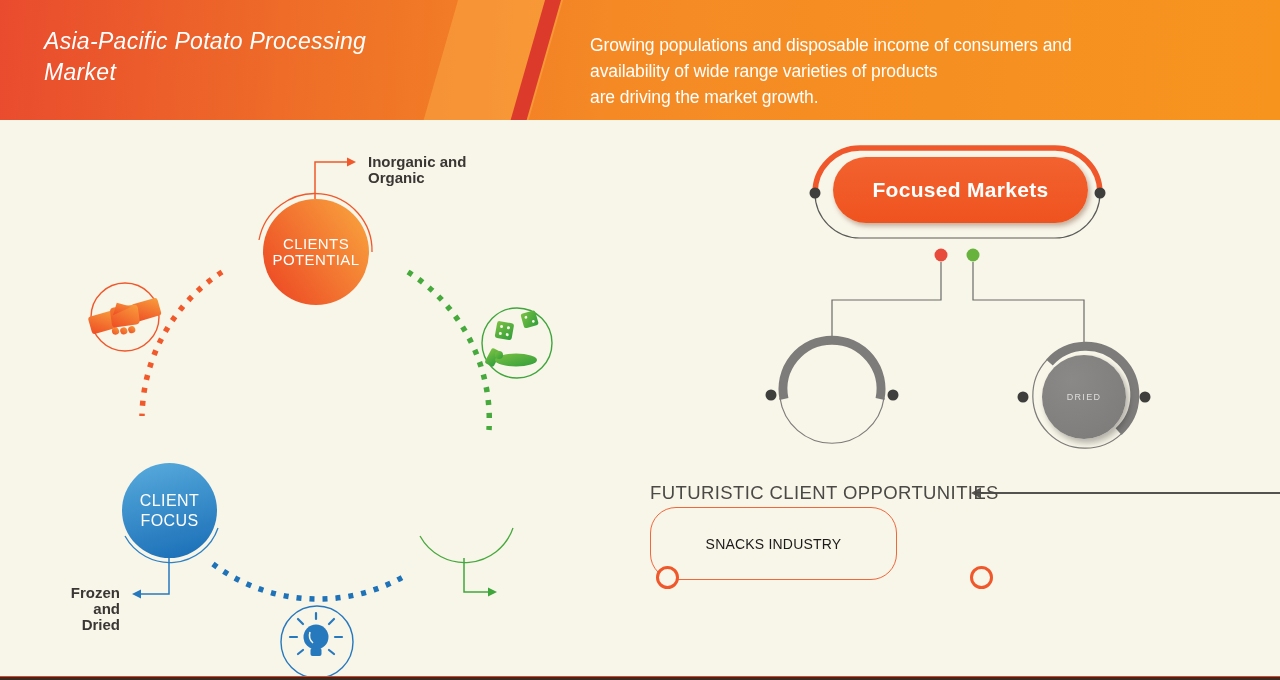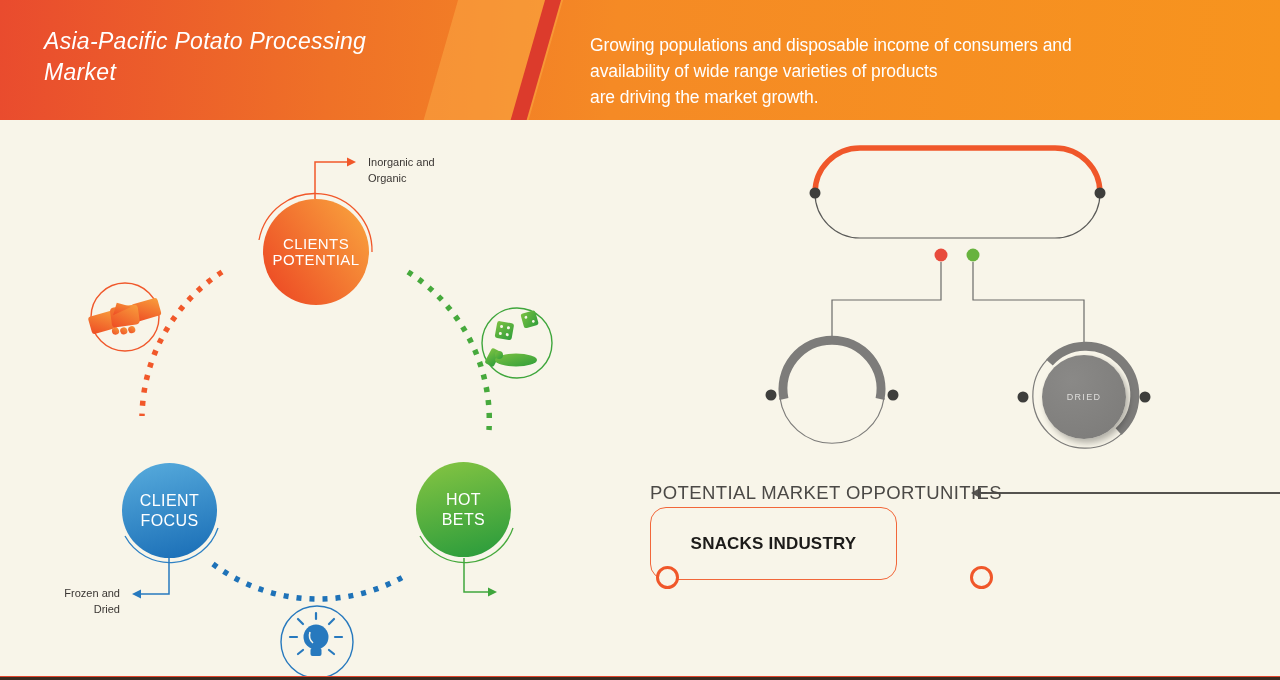--- a/index.html
+++ b/index.html
@@ -27,44 +27,44 @@
   
   .node{border-radius:50%;display:flex;align-items:center;justify-content:center;
         text-align:center;color:#fff;font-weight:500;}
   .node-orange{left:263px;top:199px;width:106px;height:106px;
         background:linear-gradient(55deg,#ED4C25 10%,#F89E3C 90%);font-size:15px;line-height:16px;letter-spacing:.4px;}
   .node-blue{left:122px;top:463px;width:95px;height:95px;
         background:linear-gradient(165deg,#55A9DB 5%,#1B6FB7 95%);font-size:16px;line-height:20px;letter-spacing:.4px;text-align:center;}
   .node-green{left:416px;top:462px;width:95px;height:95px;
         background:linear-gradient(165deg,#82C342 5%,#2B9C3C 95%);font-size:16px;line-height:20px;letter-spacing:.4px;}
 
-  .callout{color:#3A3633;font-size:11px;line-height:16px;font-weight:400;}
+  .callout{color:#3A3633;font-size:15px;line-height:16px;font-weight:700;}
   .co-inorganic{left:368px;top:154px;width:110px;}
   .co-frozen{left:42px;top:585px;width:78px;text-align:right;}
   .co-snacks{left:505px;top:582px;width:150px;}
 
   
   .pill{left:833px;top:157px;width:255px;height:66px;border-radius:33px;
         background:linear-gradient(180deg,#F2622F,#EF531F);
         box-shadow:2px 3px 5px rgba(90,40,10,.35);
         display:flex;align-items:center;justify-content:center;
         color:#fff;font-size:21px;font-weight:700;letter-spacing:.3px;}
   .gray-node{width:84px;height:84px;border-radius:50%;
         background:radial-gradient(circle at 35% 30%,#8A8987,#7B7A78);
         box-shadow:3px 4px 6px rgba(0,0,0,.28);
         display:flex;align-items:center;justify-content:center;
         color:#DFDEDC;font-size:9px;letter-spacing:1.3px;font-weight:400;}
   .gn-frozen{left:790px;top:353px;}
   .gn-dried{left:1042px;top:355px;}
 
   
   .opp-heading{left:650px;top:482px;color:#4B4946;font-size:18.5px;letter-spacing:.4px;}
-  .opp-box{border:1.6px solid #F2673A;border-radius:16px;height:71px;
+  .opp-box{border:1.6px solid #F2673A;border-radius:26px;height:71px;
         display:flex;align-items:center;justify-content:center;
-        color:#1C1B19;font-size:17px;font-weight:700;letter-spacing:.2px;text-align:center;}
+        color:#1C1B19;font-size:14px;font-weight:400;letter-spacing:.2px;text-align:center;}
   .ob-1{left:650px;top:507px;width:245px;}
   .ob-2{left:964px;top:507px;width:306px;}
   .ring{z-index:3;width:17px;height:17px;border:3.4px solid #F0572A;border-radius:50%;
         background:#F8F5E9;}
   .ring-1{left:656px;top:566px;}
   .ring-2{left:970px;top:566px;}
 
   
   .footer-line{position:absolute;left:0;bottom:0;width:1280px;height:3.5px;
         background:#3A2A20;border-top:1.5px solid #E0452A;z-index:4;}
@@ -200,29 +200,28 @@
     <g>
       <path d="M1280 493 H981" fill="none" stroke="#55534F" stroke-width="2"></path>
       <polygon points="981,487.5 971,493 981,498.5" fill="#55534F"></polygon>
     </g>
   </svg>
 
   <div class="abs node node-orange prel">CLIENTS
 POTENTIAL</div>
   <div class="abs node node-blue prel">CLIENT
 FOCUS</div>
-  <div class="abs node node-green prel">HOT
-BETS</div>
 
   <div class="abs callout co-inorganic prel">Inorganic and
 Organic</div>
   <div class="abs callout co-frozen prel">Frozen and
 Dried</div>
 
+  <div class="abs pill">Focused Markets</div>
   <div class="abs gray-node gn-dried">DRIED</div>
 
-  <div class="abs opp-heading">POTENTIAL MARKET OPPORTUNITIES</div>
+  <div class="abs opp-heading">FUTURISTIC CLIENT OPPORTUNITIES</div>
   <div class="abs opp-box ob-1">SNACKS INDUSTRY</div>
   <div class="abs ring ring-1"></div>
   <div class="abs ring ring-2"></div>
 
   <div class="footer-line"></div>
 </div>
 
 </body></html>

